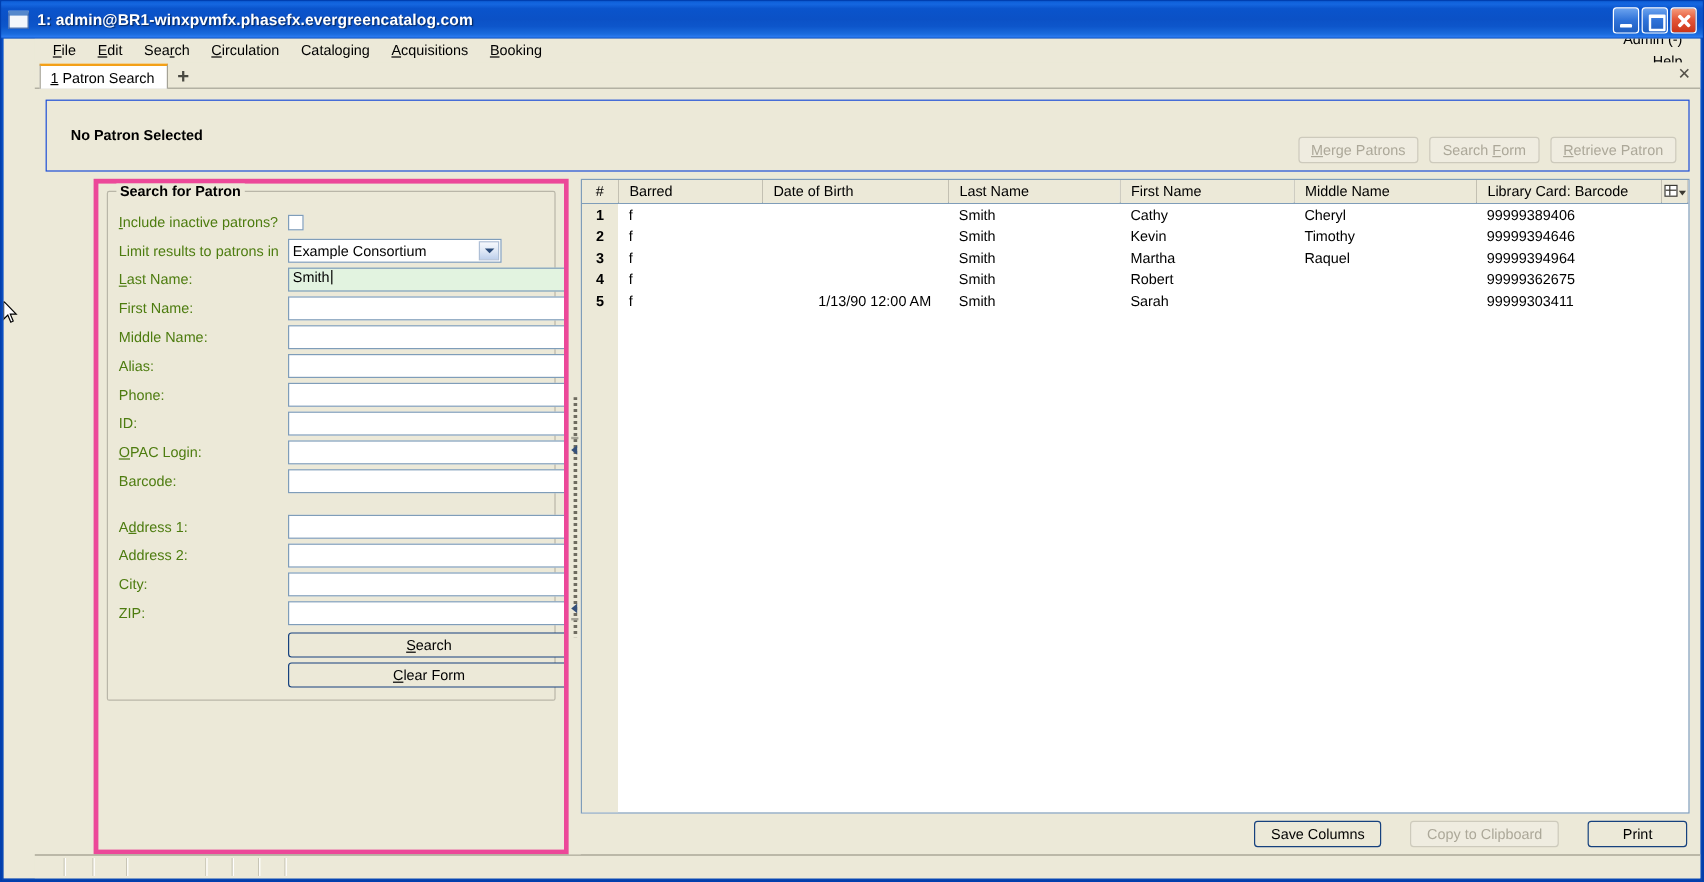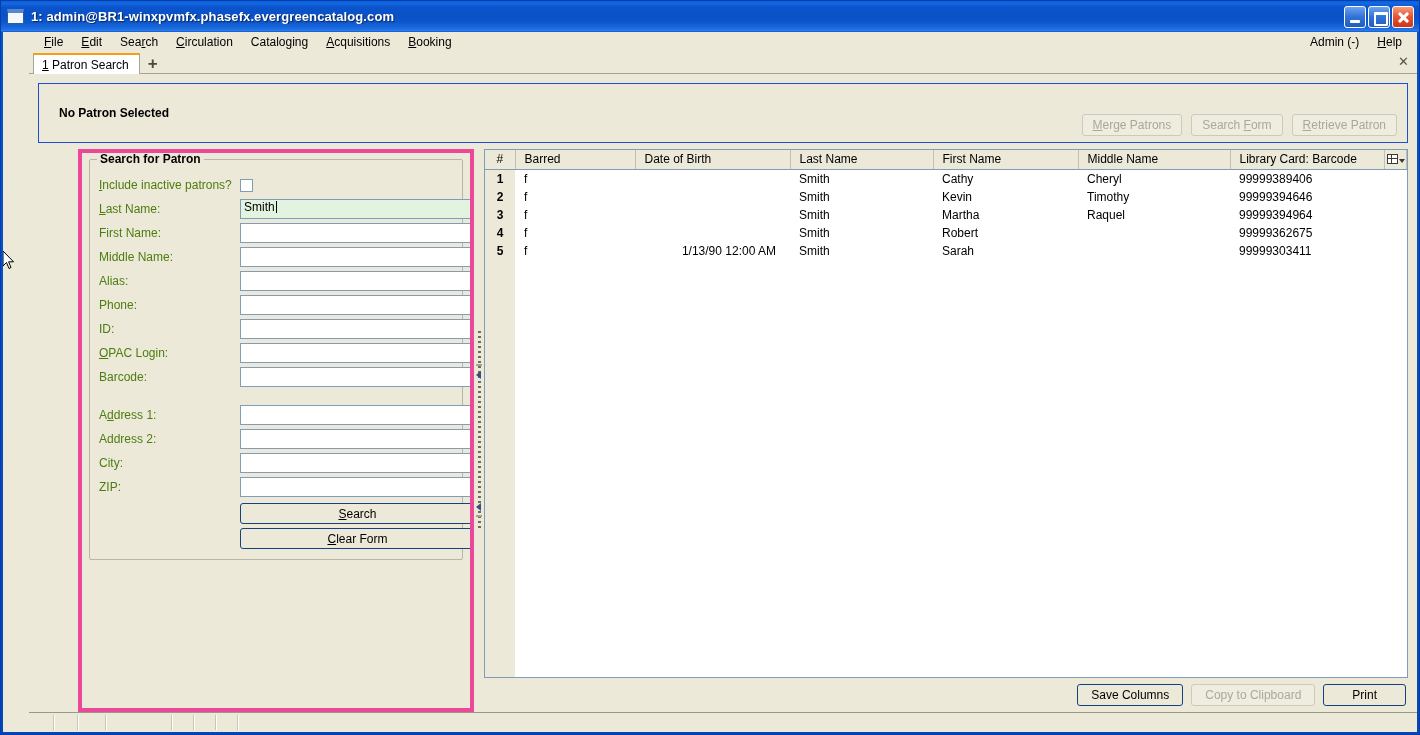--- a/index.html
+++ b/index.html
@@ -87,21 +87,21 @@
     height: 20px; flex: 0 0 20px;
     background: #ece9d8;
     display: flex; align-items: center;
     padding: 0 6px;
     font-size: 12px; color: #000;
     border-bottom: 1px solid #ece9d8;
   }
   .menu-item {
     padding: 2px 9px; cursor: default; white-space: nowrap;
   }
-  #menu-right { margin-left: auto; display: flex; align-items: flex-end; }
+  #menu-right { margin-left: auto; display: flex; align-items: flex-end; flex-direction: column; }
   .acc { text-decoration: underline; }
 
   
   #tabstrip {
     height: 22px; flex: 0 0 22px;
     background: #ece9d8;
     display: flex; align-items: flex-end;
     border-bottom: 1px solid #a5a396;
     position: relative;
     padding-left: 4px;
@@ -365,21 +365,21 @@
   .pick-arrow {
     display:inline-block; width:0;height:0; margin-left:1px;
     border-left:3px solid transparent; border-right:3px solid transparent;
     border-top:4px solid #3b3a33; vertical-align: 1px;
   }
 
   
   #grid-buttons {
     flex: 0 0 34px; height: 34px;
     display: flex; align-items: center; justify-content: flex-end;
-    gap: 8px; padding-right: 2px;
+    gap: 24px; padding-right: 2px;
   }
   #grid-buttons .btn { padding: 3px 13px; }
 
   
   #statusbar {
     flex: 0 0 20px; height: 20px;
     background: #ece9d8;
     border-top: 1px solid #9b9888;
     display: flex; align-items: stretch;
     padding: 2px 0 2px 2px;
@@ -454,20 +454,29 @@
 
       <div id="left-panel">
         <div id="search-group">
           <div id="group-legend">Search for Patron</div>
 
           <div class="frow">
             <div class="flabel"><span class="acc">I</span>nclude inactive patrons?</div>
             <div class="fcheck"></div>
           </div>
 
+          <div class="frow">
+            <div class="flabel">Limit results to patrons in</div>
+            <div class="fselect">
+              <span>Example Consortium</span>
+              <span class="arrowbox">
+                  <span class="chev"></span>
+                </span>
+            </div>
+          </div>
 
           <div class="frow">
             <div class="flabel"><span class="acc">L</span>ast Name:</div>
             <div class="finput filled"><span>Smith</span><span class="caret"></span></div>
           </div>
 
           <div class="frow">
             <div class="flabel">First Name:</div>
             <div class="finput"></div>
           </div>

